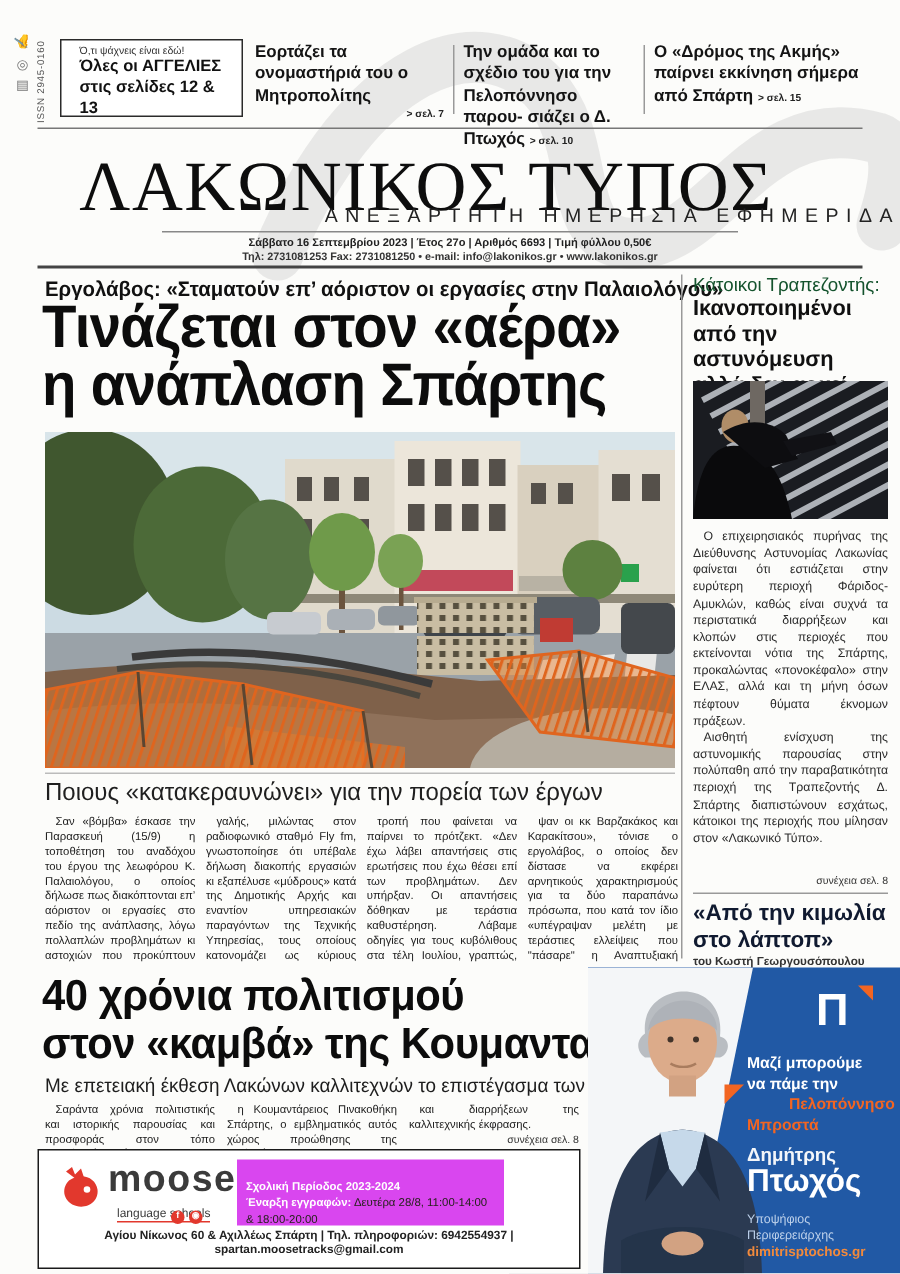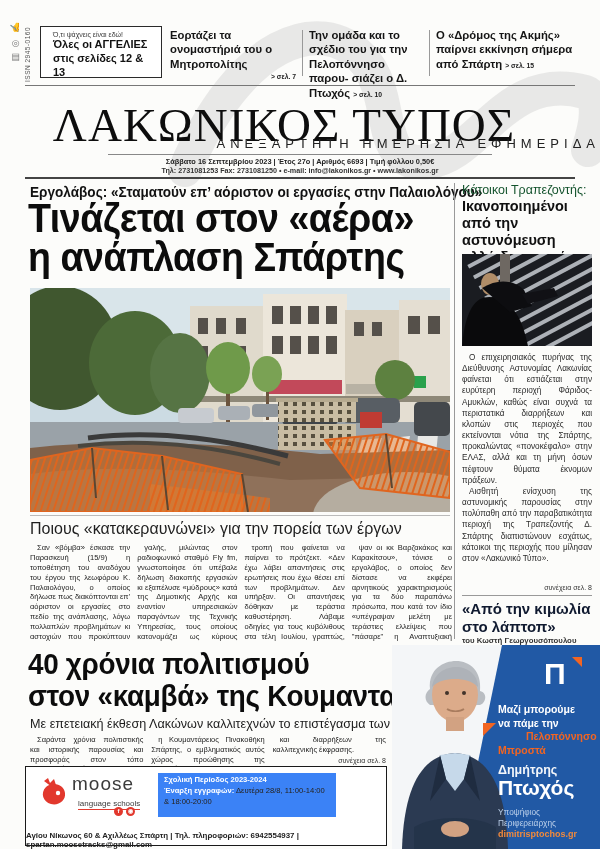--- a/index.html
+++ b/index.html
@@ -69,31 +69,31 @@
           transform:scaleX(.96);transform-origin:left;white-space:nowrap;}
   .subhead{left:30px;top:716px;width:356px;font-size:13px;color:#1d1d1d;
            transform:scaleX(.97);transform-origin:left;white-space:nowrap;}
   .art2-body{left:30px;top:735px;width:356px;height:32px;display:flex;gap:8px;overflow:hidden;}
   .art2-col{flex:1;font-size:7.5px;line-height:1.3;text-align:justify;color:#222;}
   .art2-col p{margin:0;text-indent:7px;}
   
   .moose{left:25px;top:766px;width:362px;height:80px;background:#fff;border:1.5px solid #1a1a1a;
          box-sizing:border-box;}
   .moose-logo{position:absolute;left:12px;top:8px;width:135px;}
-  .moose-word{font-size:19px;font-weight:normal;letter-spacing:1px;color:#3b3b3b;line-height:.9;
+  .moose-word{font-size:25px;font-weight:bold;letter-spacing:1px;color:#3b3b3b;line-height:.9;
               margin-left:34px;}
   .moose-sub{font-size:8px;color:#3b3b3b;margin-left:40px;border-bottom:1.5px solid #e2382d;
              display:inline-block;padding-bottom:1px;}
   .moose-social{position:absolute;left:88px;top:40px;display:flex;gap:3px;}
   .soc{width:9px;height:9px;border-radius:50%;background:#e2382d;color:#fff;font-size:6px;
        line-height:9px;text-align:center;font-weight:bold;}
-  .moose-box{position:absolute;left:132px;top:6px;width:178px;height:44px;background:#3b82f6;
-             padding:1px 6px;box-sizing:border-box;font-size:7.6px;line-height:1.45;color:#26221c;}
+  .moose-box{position:absolute;left:132px;top:6px;width:178px;height:44px;background:#d946ef;
+             padding:12px 6px;box-sizing:border-box;font-size:7.6px;line-height:1.45;color:#26221c;}
   .moose-box .w{color:#fff;font-weight:bold;}
-  .moose-foot{position:absolute;left:0;top:64px;width:100%;text-align:left;font-size:7.9px;
+  .moose-foot{position:absolute;left:0;top:52px;width:100%;text-align:center;font-size:7.9px;
               font-weight:bold;color:#222;}
   
   .pt-ad{left:392px;top:645px;width:208px;height:204px;background:#2159a5;overflow:hidden;}
   .pt-wedge{position:absolute;left:0;top:0;width:110px;height:204px;background:#f4f6f8;
             clip-path:polygon(0 0,100% 0,62% 100%,0 100%);}
   .pt-photo{position:absolute;left:2px;top:6px;}
   .pt-logo{position:absolute;right:22px;top:14px;width:34px;height:30px;}
   .pt-logo .pi{font-size:30px;font-weight:bold;color:#fff;font-family:"Liberation Sans",sans-serif;line-height:1;}
   .pt-logo .tri{position:absolute;right:-4px;top:-2px;width:0;height:0;
                 border-left:10px solid transparent;border-top:10px solid #f26522;}

